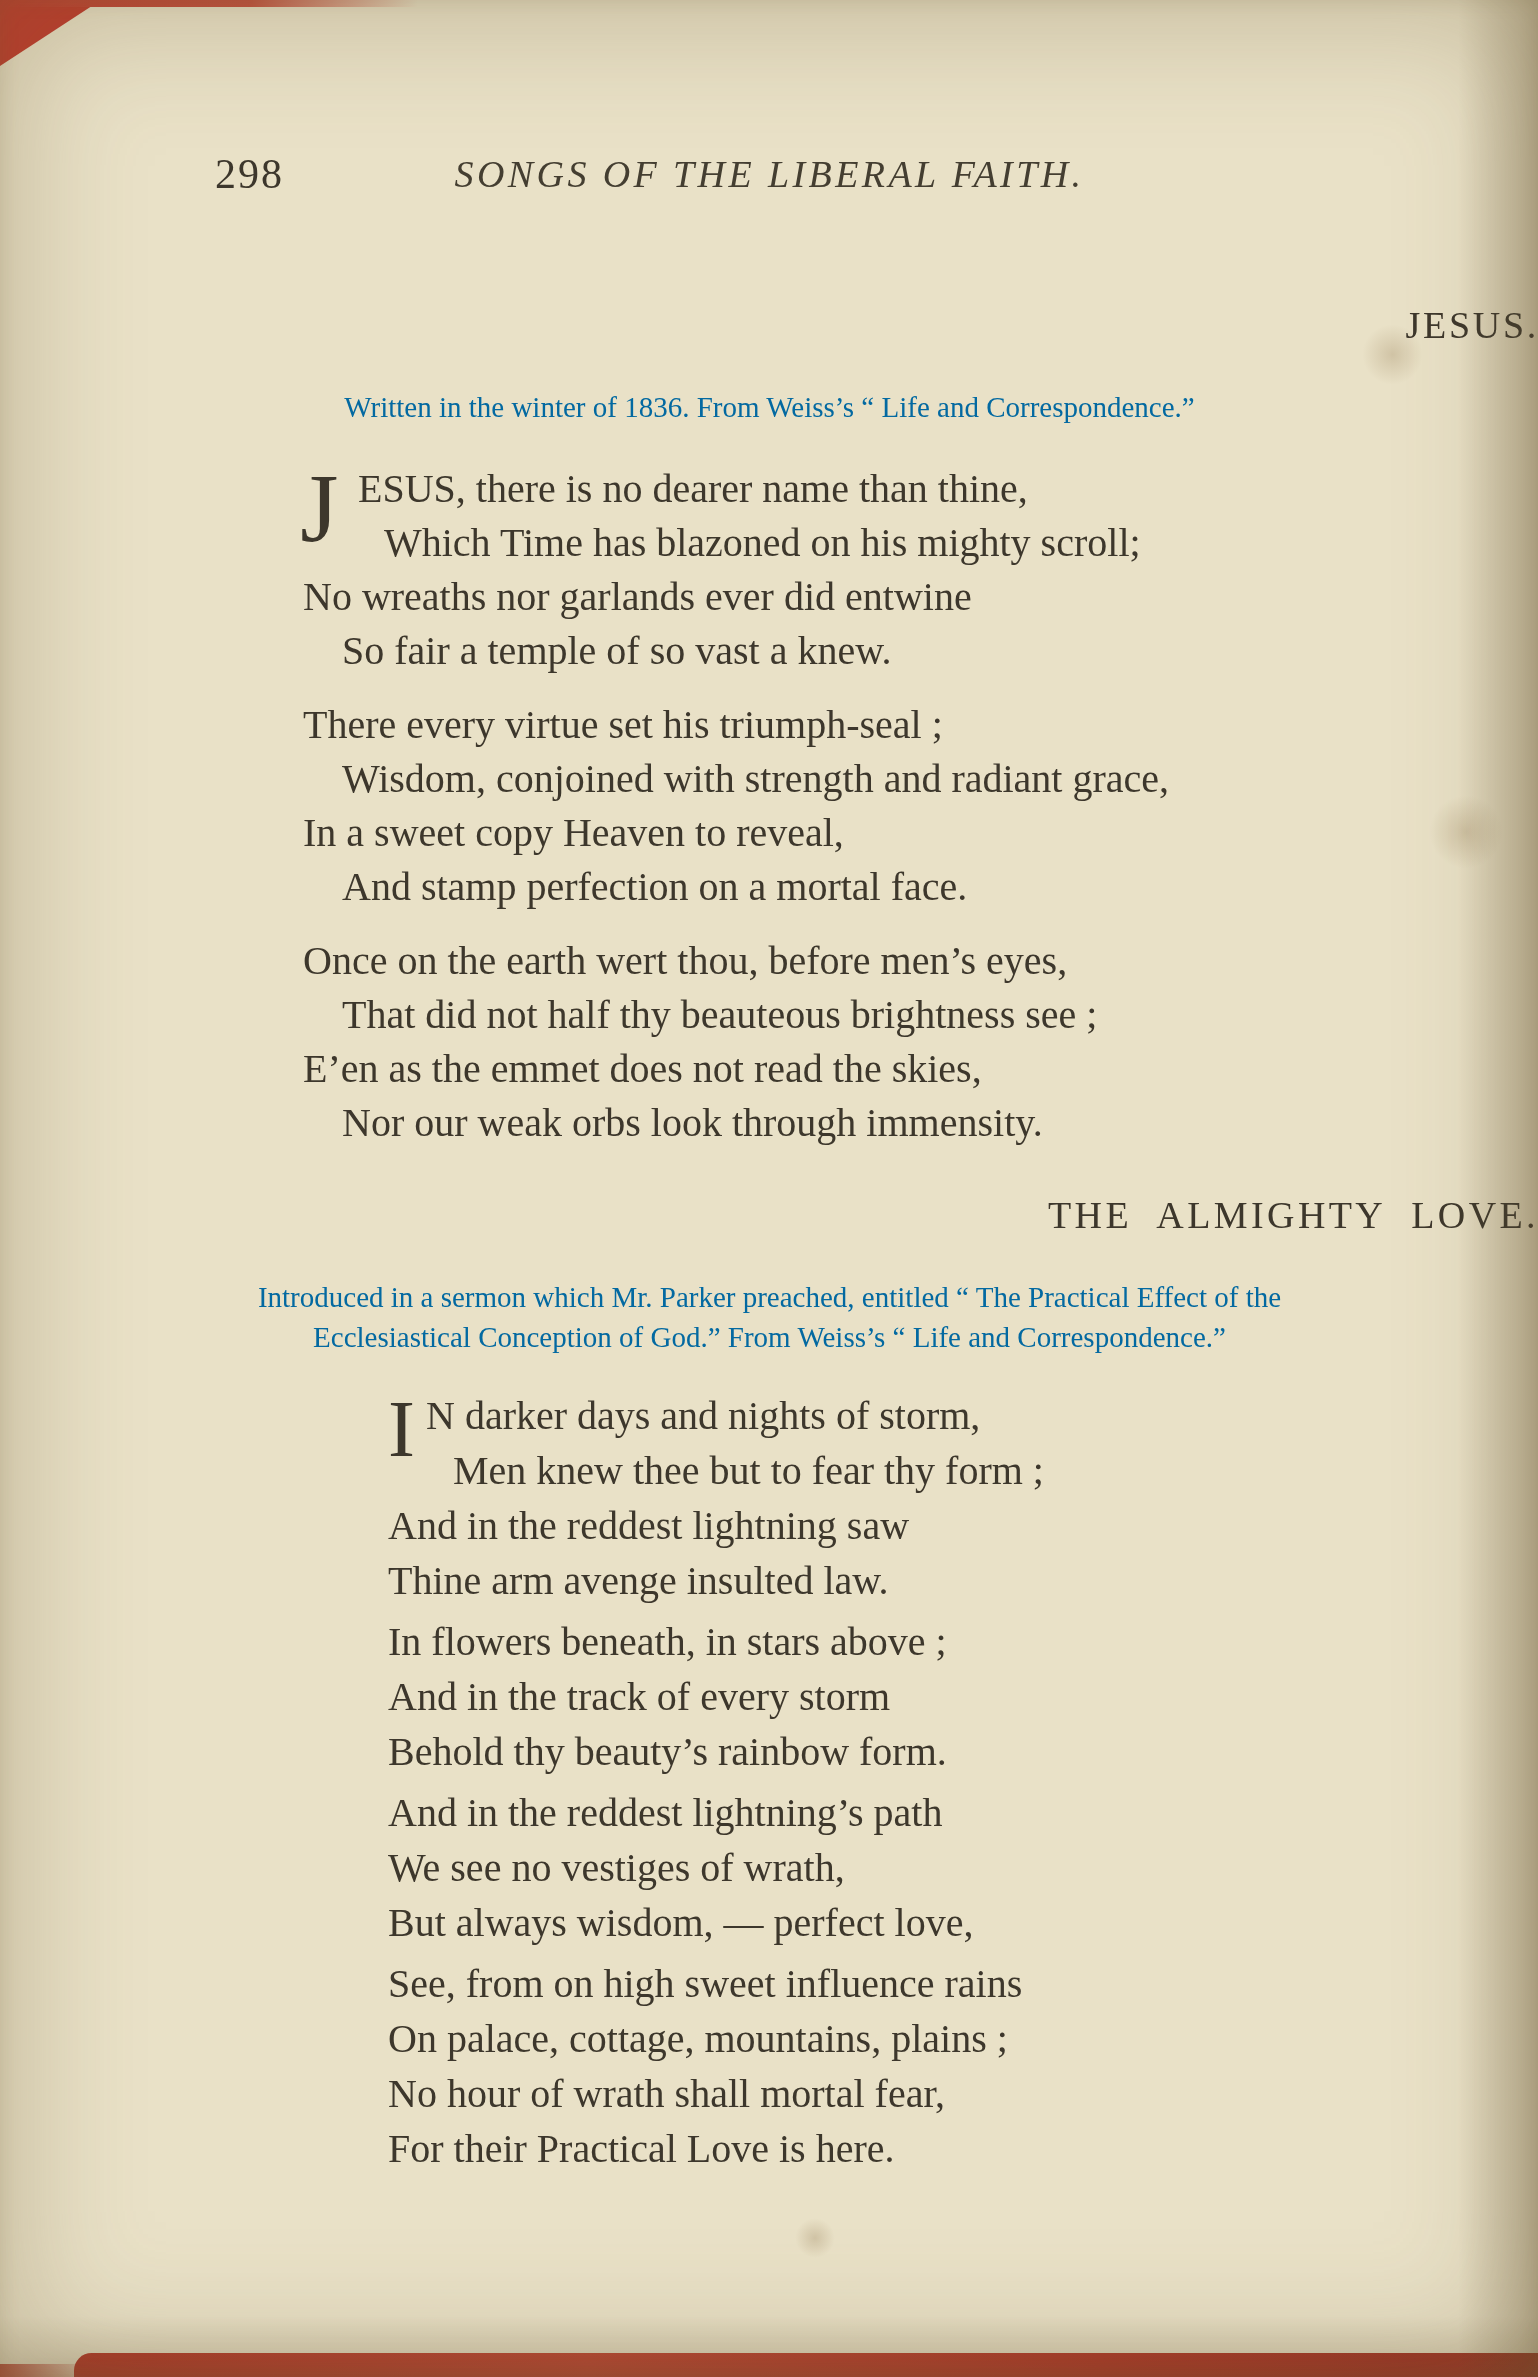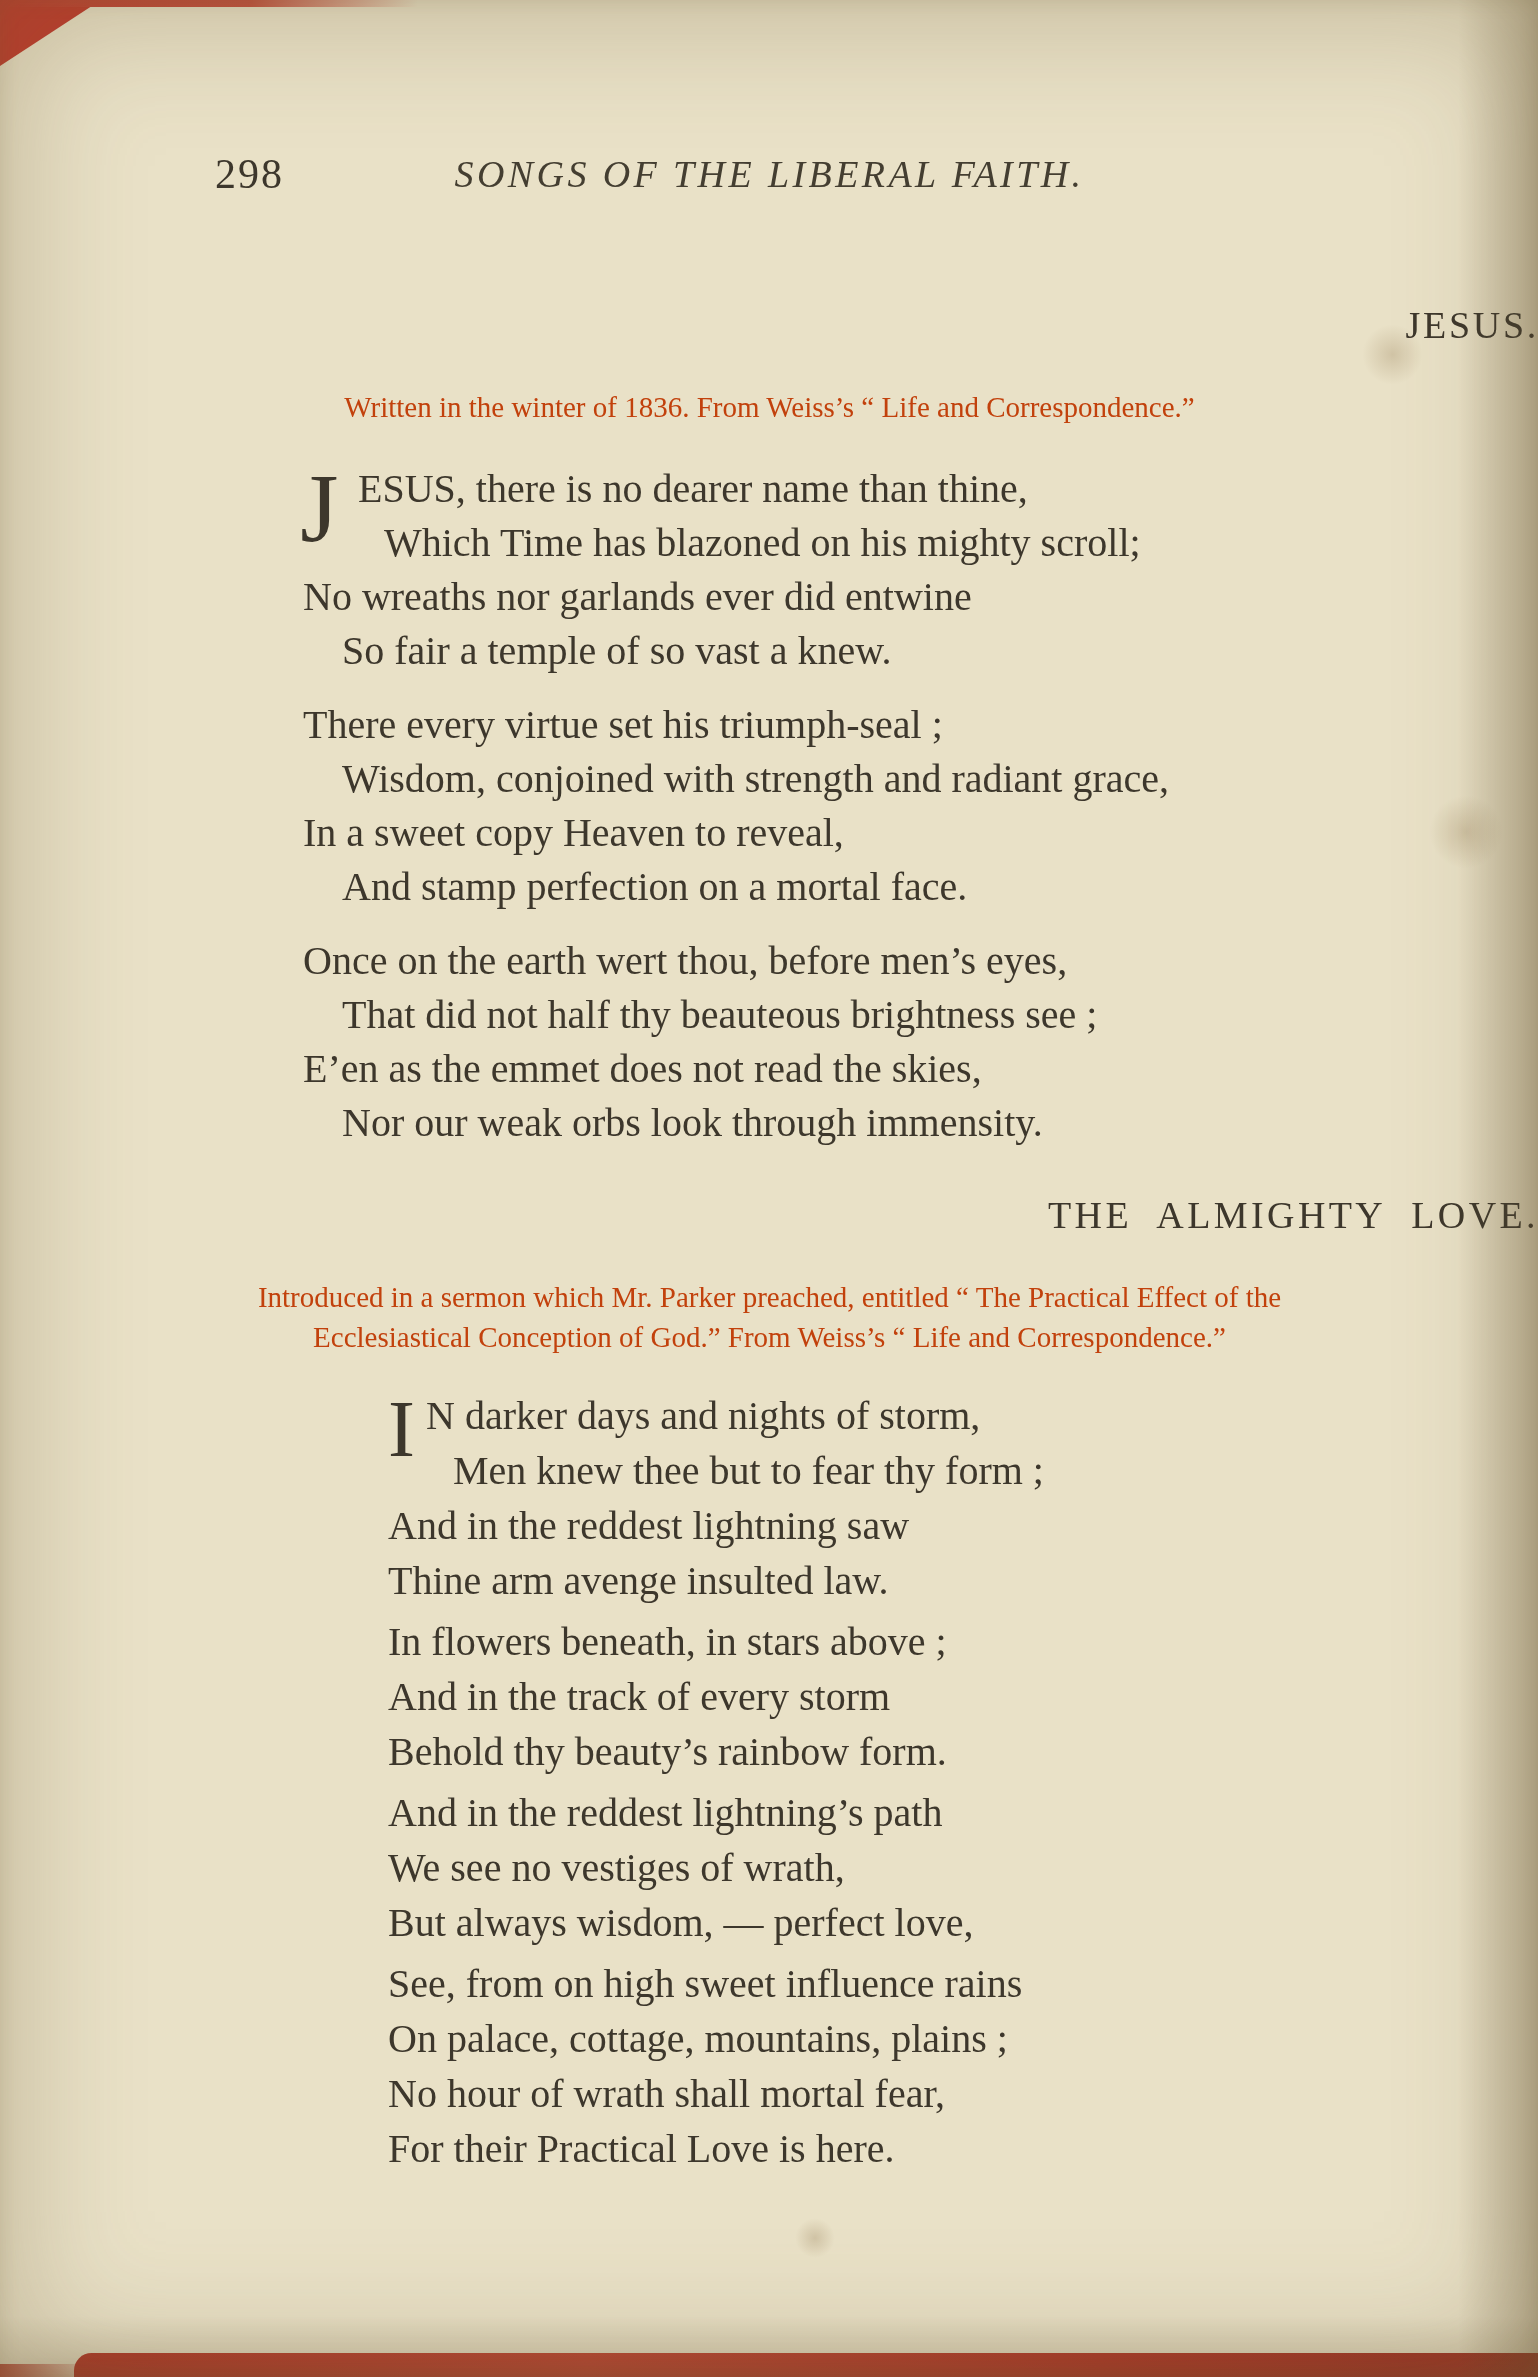--- a/index.html
+++ b/index.html
@@ -72,21 +72,21 @@
     margin:0 0 38px 0;
     text-align:right;
     font-size:38px; line-height:47px; font-weight:normal;
     letter-spacing:2.7px;
   }
   .title-spread { letter-spacing:3.4px; word-spacing:13.5px; }
   .attribution {
     margin:0 0 35px 0;
     text-align:center;
     font-size:29px; line-height:40px;
-    color:#c2410c;
+    color:#0369a1;
   }
   .attr-line { display:block; }
   #poem-2 .attribution { margin-bottom:31px; }
 
   .verse-1 { padding-left:303px; padding-right:175px; }
   .verse-2 { padding-left:388px; padding-right:175px; }
 
   .stanza { position:relative; margin-bottom:20px; }
   .verse-2 .stanza { margin-bottom:6px; }
   .line { font-size:40px; line-height:54px; white-space:nowrap; }

